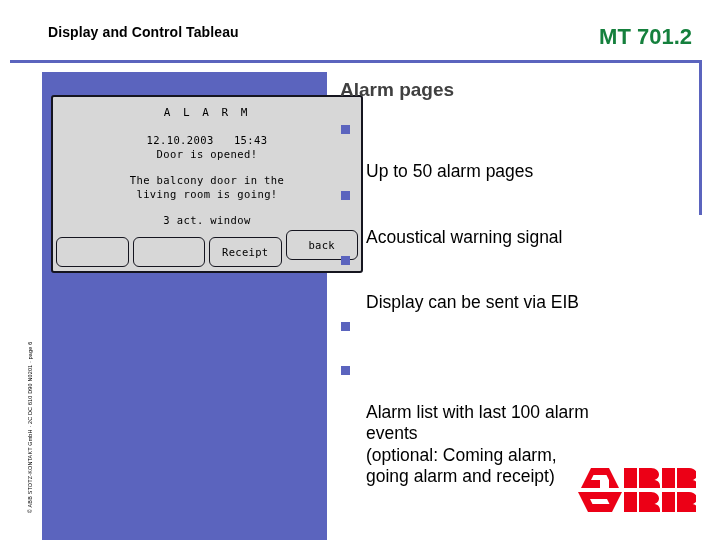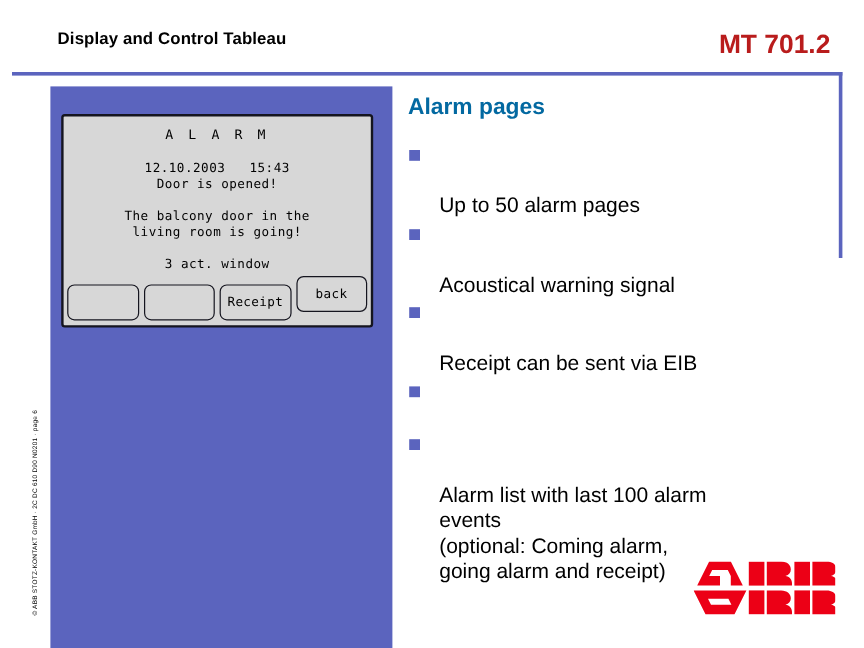--- a/index.html
+++ b/index.html
@@ -31,21 +31,21 @@
     color: #000000;
     letter-spacing: 0.1px;
     white-space: nowrap;
   }
   .header-code {
     position: absolute;
     right: 28px;
     top: 24px;
     font-size: 22px;
     font-weight: bold;
-    color: #b91c1c;
+    color: #15803d;
     white-space: nowrap;
   }
 
   
   .rule-top {
     position: absolute;
     left: 10px;
     top: 60px;
     width: 692px;
     height: 3px;
@@ -68,21 +68,21 @@
     width: 285px;
     height: 468px;
     background: #5b64be;
   }
 
   
   .lcd {
     position: absolute;
     left: 51px;
     top: 95px;
-    width: 260px;
+    width: 312px;
     height: 178px;
     background: #d7d7d7;
     border: 2px solid #15151f;
     border-radius: 3px;
     box-sizing: border-box;
     font-family: "DejaVu Sans Mono", "Liberation Mono", monospace;
     color: #000000;
   }
   .lcd-title {
     text-align: center;
@@ -130,21 +130,21 @@
     height: 30px;
   }
 
   
   .content-heading {
     position: absolute;
     left: 340px;
     top: 79px;
     font-size: 19px;
     font-weight: bold;
-    color: #0369a1;
+    color: #404040;
   }
   .bullet-list {
     position: absolute;
     left: 340px;
     top: 118px;
     width: 366px;
     list-style: none;
     margin: 0;
     padding: 0;
   }
@@ -228,21 +228,21 @@
     <li class="bullet-item">
       <span class="bullet-marker"></span>
       <span>Up to 50 alarm pages</span>
     </li>
     <li class="bullet-item">
       <span class="bullet-marker"></span>
       <span>Acoustical warning signal</span>
     </li>
     <li class="bullet-item">
       <span class="bullet-marker"></span>
-      <span>Receipt can be sent via EIB</span>
+      <span>Display can be sent via EIB</span>
     </li>
     <li class="bullet-item">
       <span class="bullet-marker"></span>
     </li>
     <li class="bullet-item">
       <span class="bullet-marker"></span>
       <span>Alarm list with last 100 alarm
 events
 (optional: Coming alarm,
 going alarm and receipt)</span>

